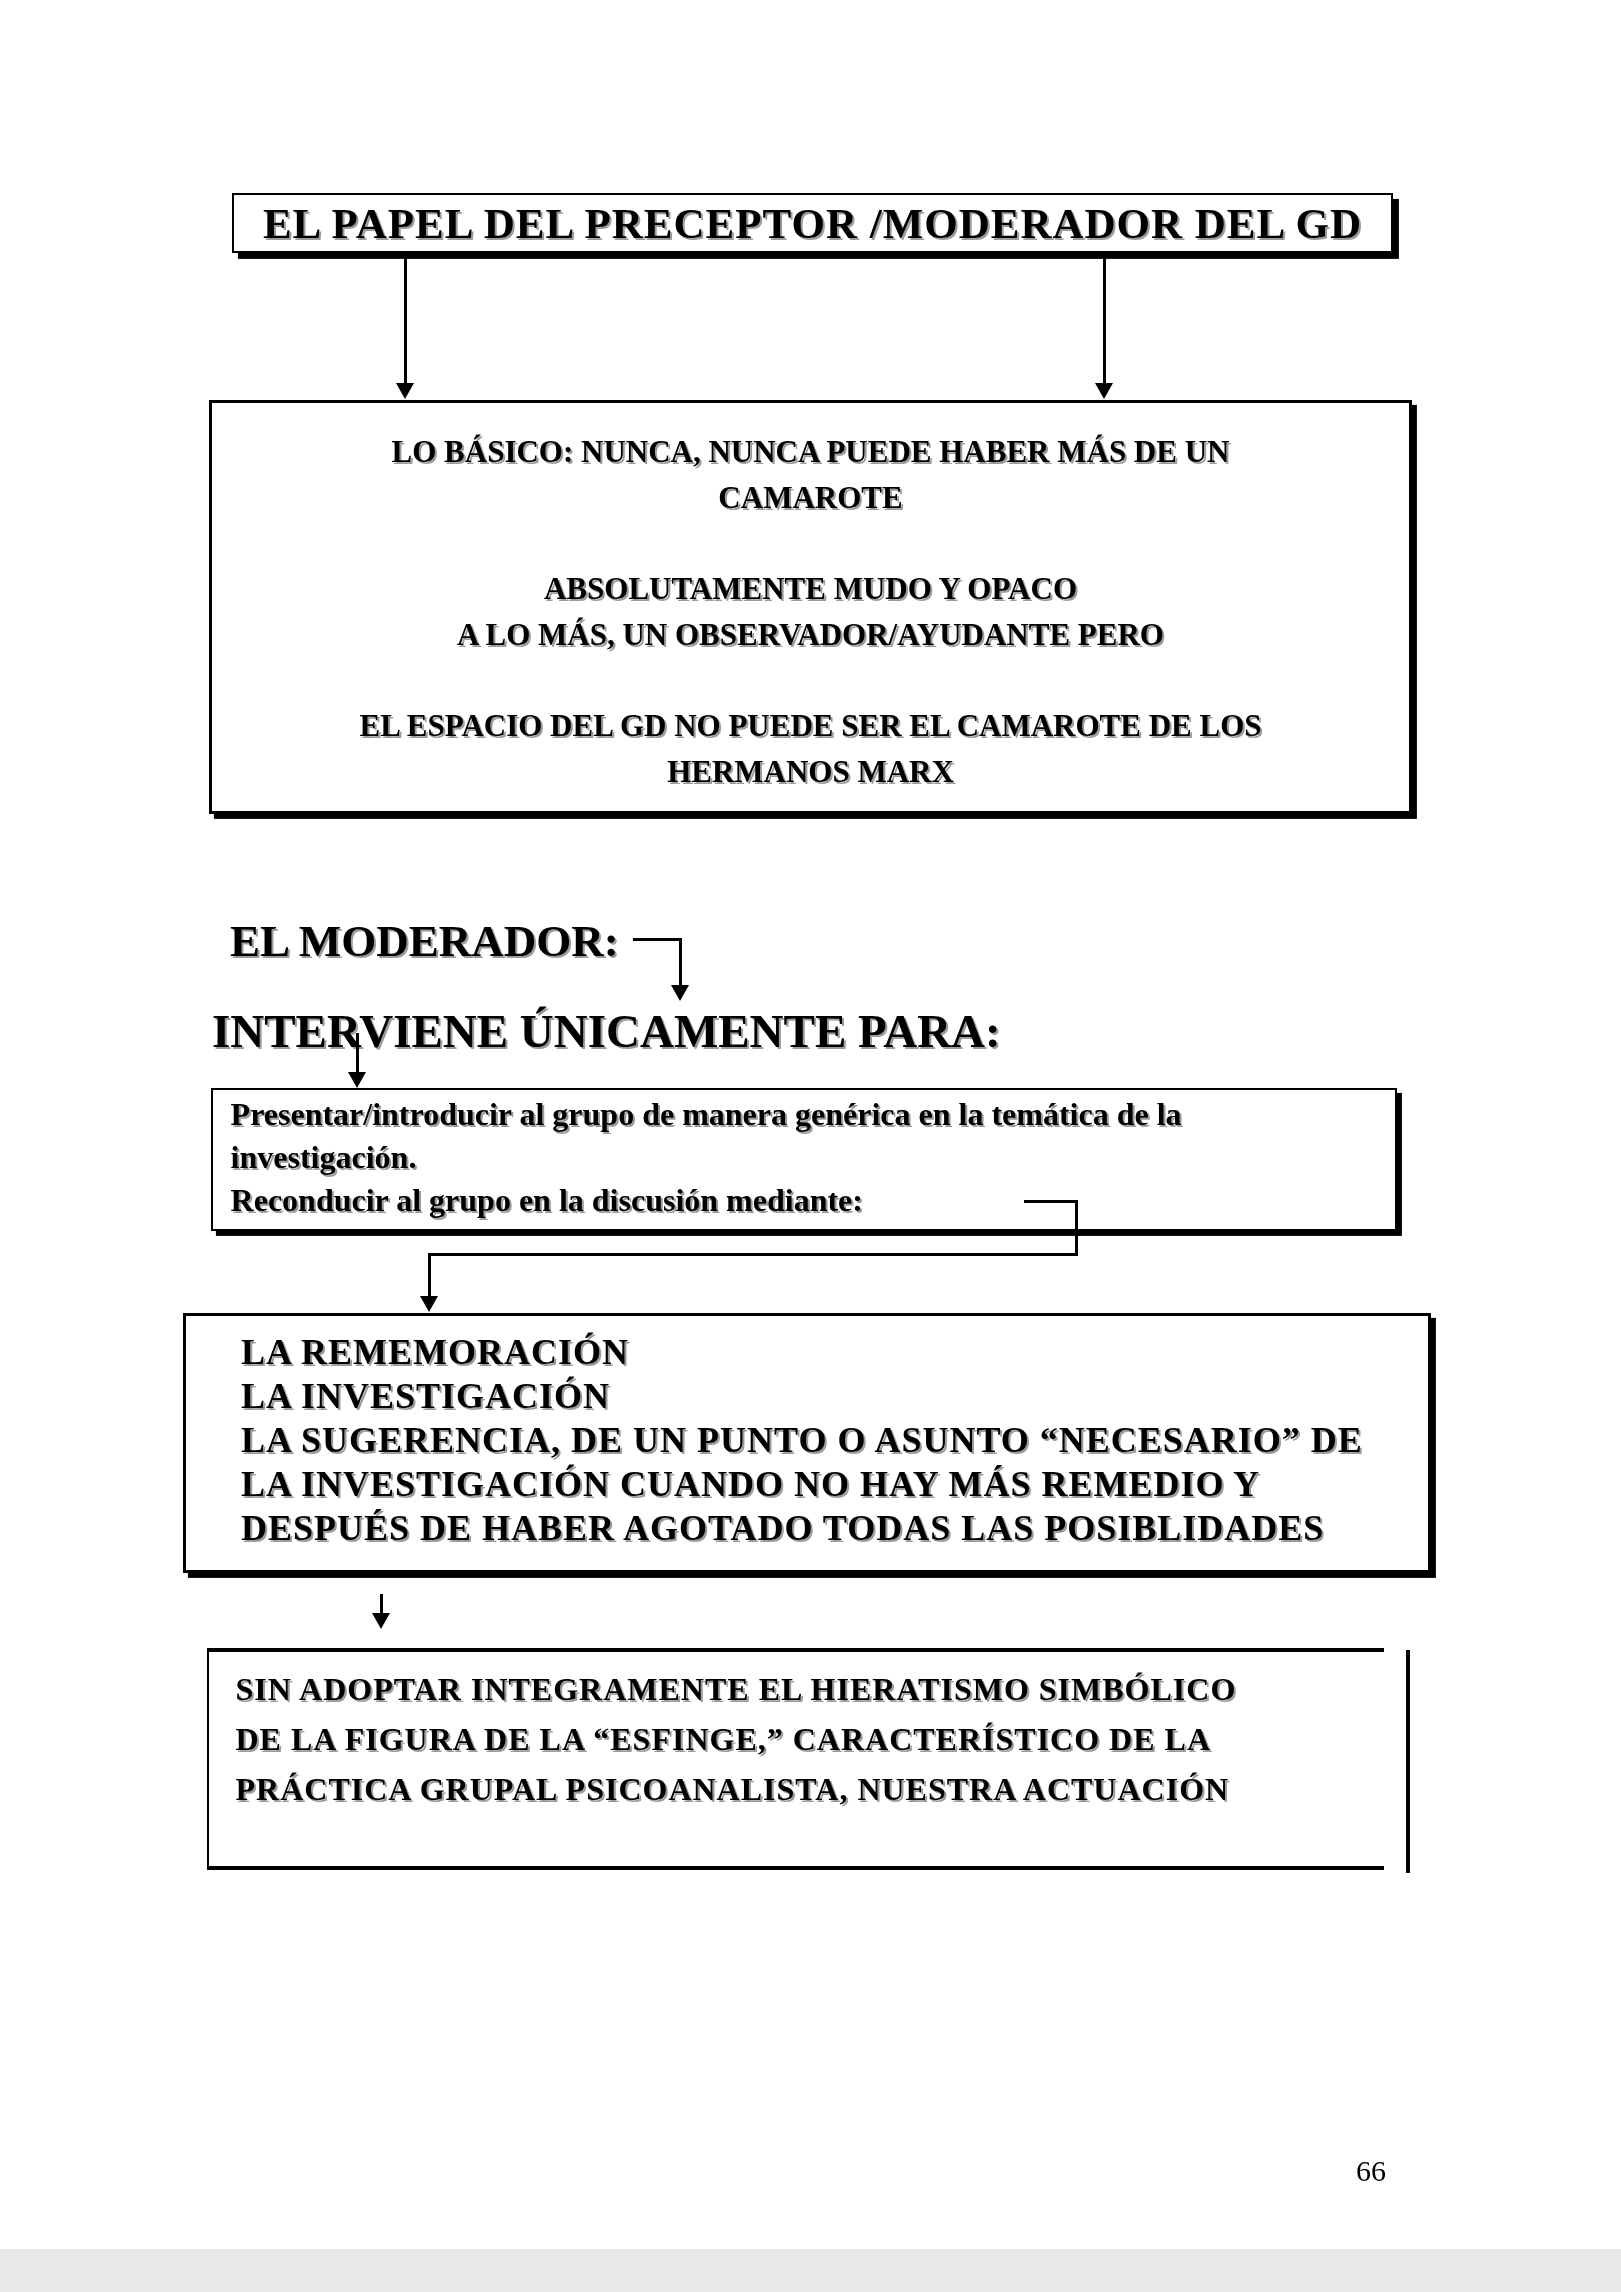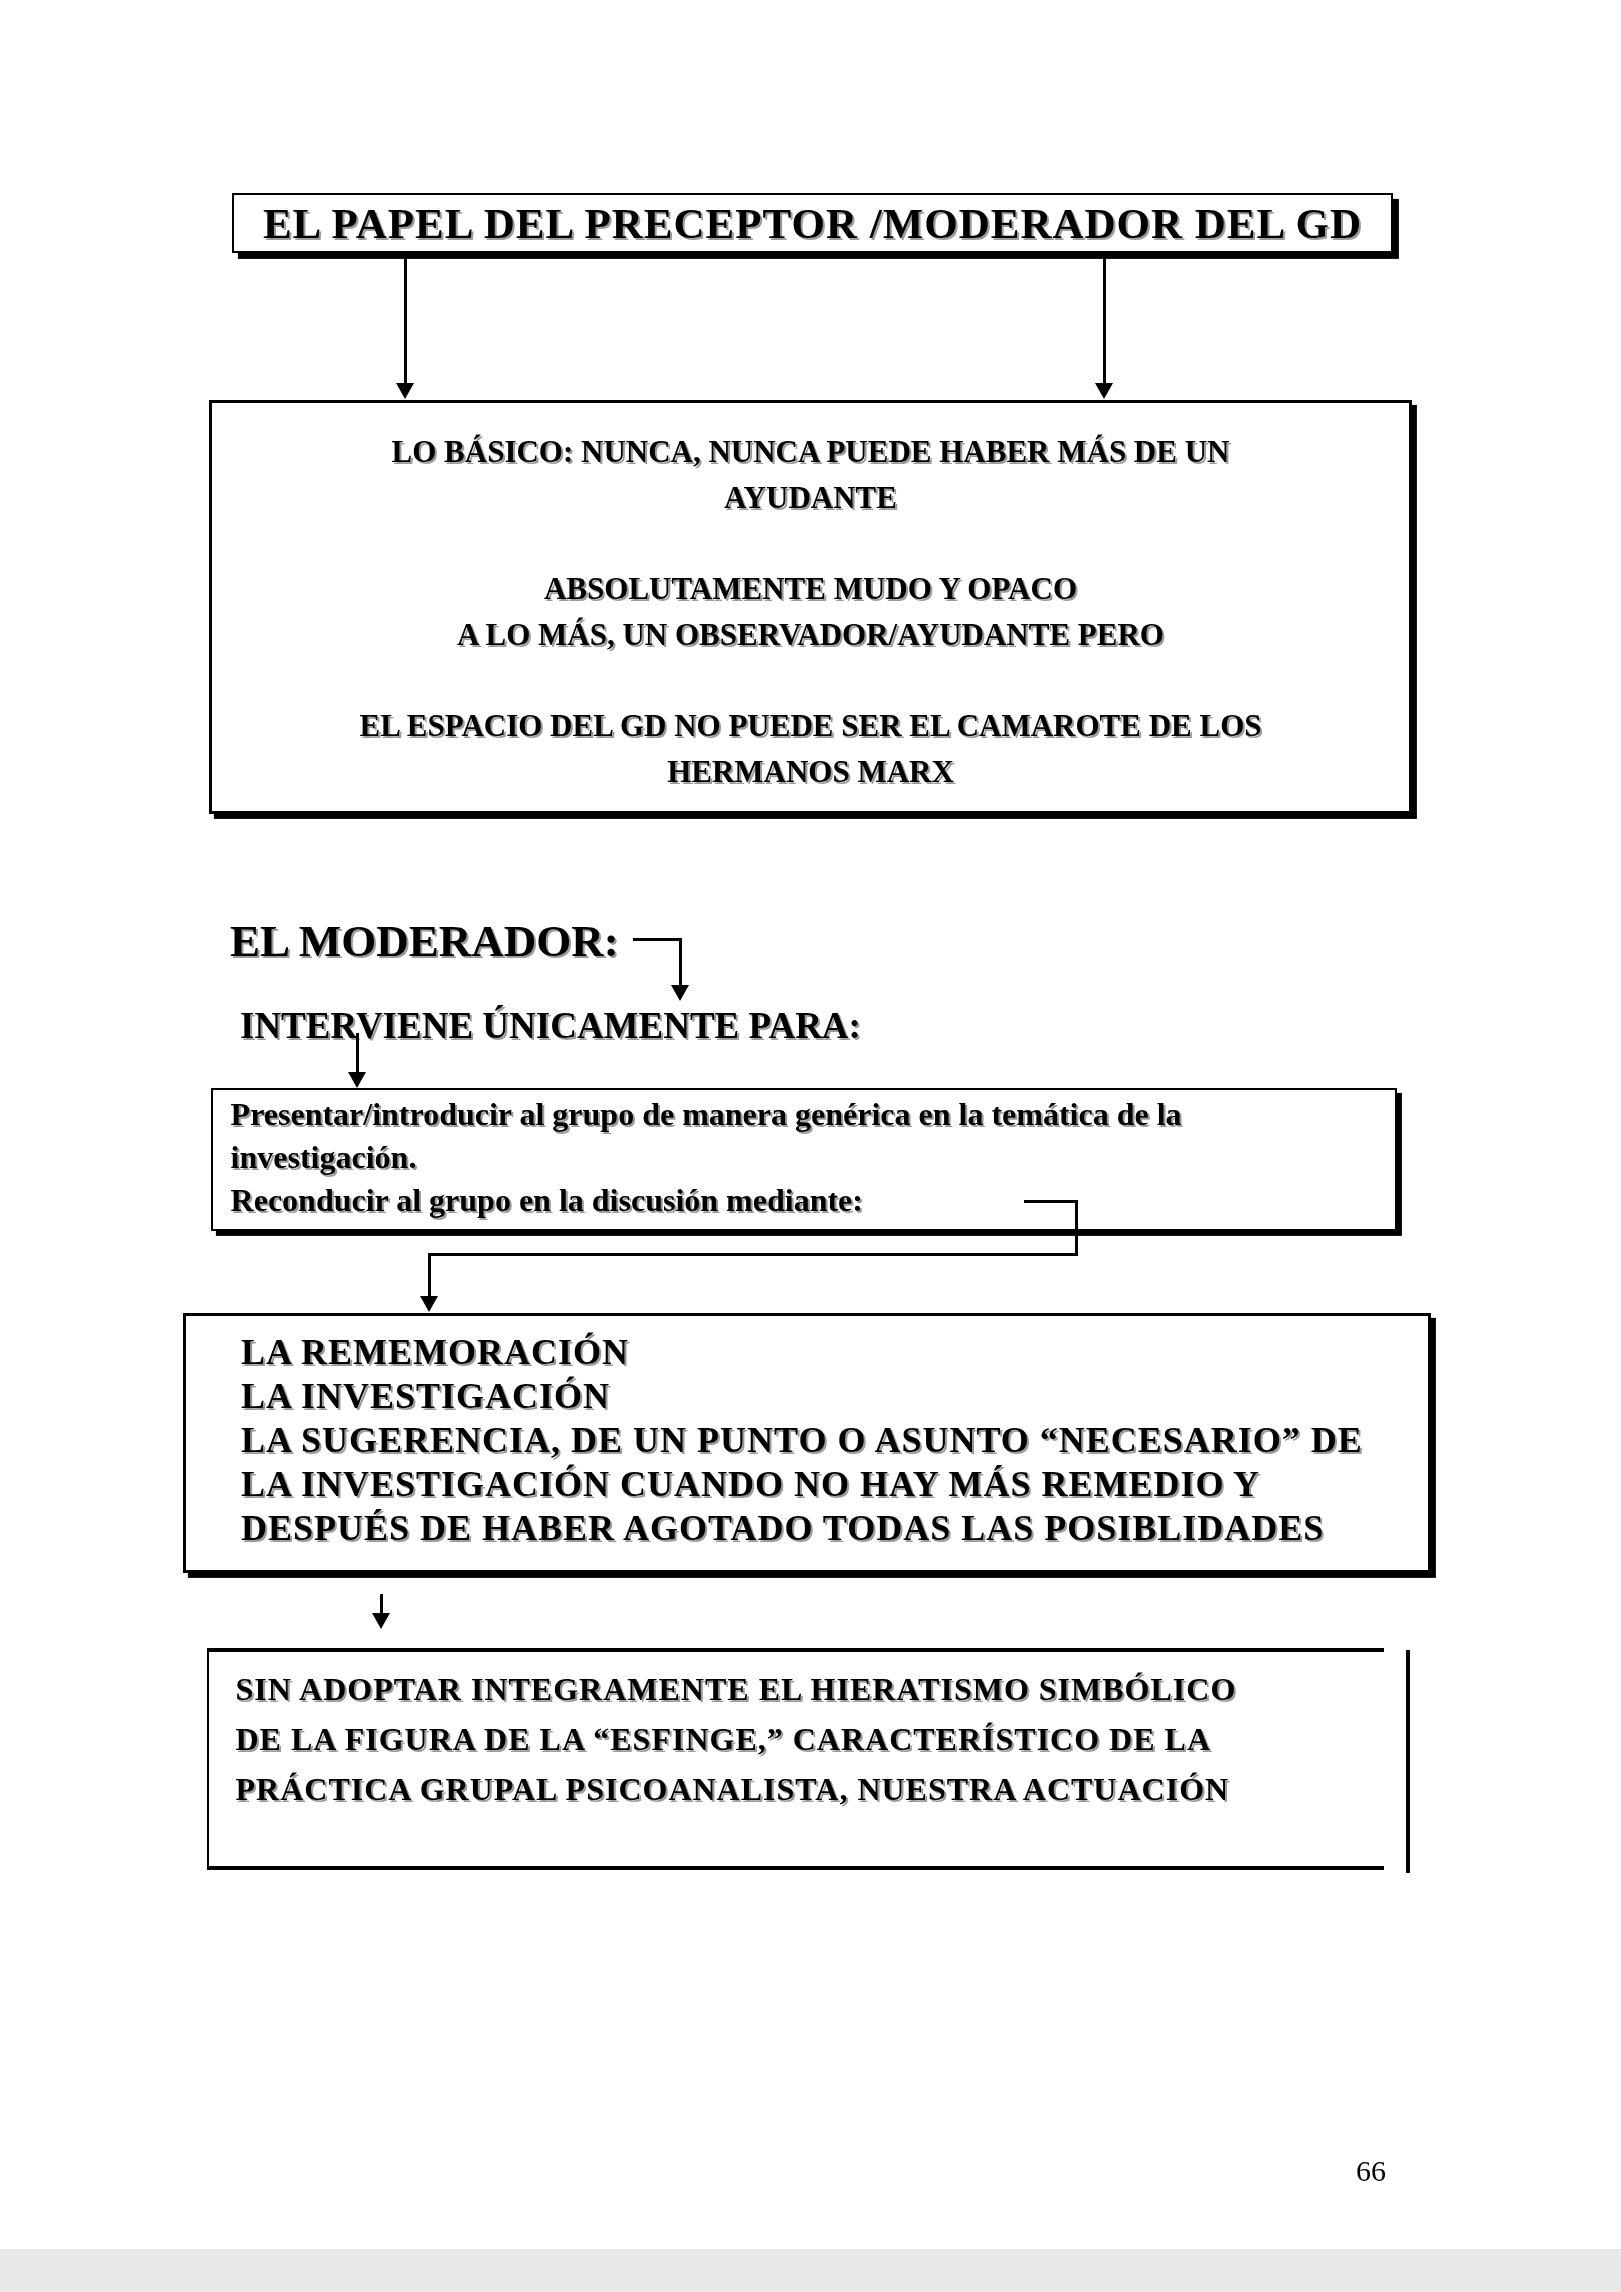--- a/index.html
+++ b/index.html
@@ -39,21 +39,21 @@
   .title-box{left:232px;top:193px;width:1161px;height:60px;border-width:2.9px;
     display:flex;align-items:center;justify-content:center;}
   .title-box .t{font-size:43px;letter-spacing:1px;}
   
   .rules-box{left:209px;top:400px;width:1203px;height:414px;border-width:3.9px;
     text-align:center;padding-top:25.5px;}
   .rules-box .para{margin:0 0 45px 0;}
   .rules-box .ln{font-size:31px;line-height:46px;}
   
   .h1{left:230px;top:915px;font-size:45px;}
-  .h2{left:240px;top:1004px;font-size:37px;}
+  .h2{left:212px;top:1004px;font-size:47px;}
   
   .intro-box{left:211px;top:1088px;width:1186px;height:143px;border-width:2.9px;
     padding:2.9px 0 0 17.6px;}
   .intro-box .ln{font-size:32px;line-height:43px;}
   
   .methods-box{left:183px;top:1313px;width:1248px;height:260px;border-width:3.9px;
     padding:13.7px 0 0 55px;}
   .methods-box .ln{font-size:36px;line-height:44px;letter-spacing:1px;}
   
   .caveat-box{left:207px;top:1648px;width:1177px;height:222px;
@@ -74,21 +74,21 @@
   </div>
 
   <div class="vline" style="left:404px;top:255px;height:129px;"></div>
   <div class="arrowhead-down" style="left:396px;top:383px;"></div>
   <div class="vline" style="left:1103px;top:255px;height:129px;"></div>
   <div class="arrowhead-down" style="left:1095px;top:383px;"></div>
 
   <div class="box rules-box shadow5">
     <div class="para">
       <div class="ln btxt">LO BÁSICO: NUNCA, NUNCA PUEDE HABER MÁS DE UN</div>
-      <div class="ln btxt">AYUDANTE</div>
+      <div class="ln btxt">CAMAROTE</div>
     </div>
     <div class="para">
       <div class="ln btxt">ABSOLUTAMENTE MUDO Y OPACO</div>
       <div class="ln btxt">A LO MÁS, UN OBSERVADOR/AYUDANTE PERO</div>
     </div>
     <div class="para">
       <div class="ln btxt">EL ESPACIO DEL GD NO PUEDE SER EL CAMAROTE DE LOS</div>
       <div class="ln btxt">HERMANOS MARX</div>
     </div>
   </div>

